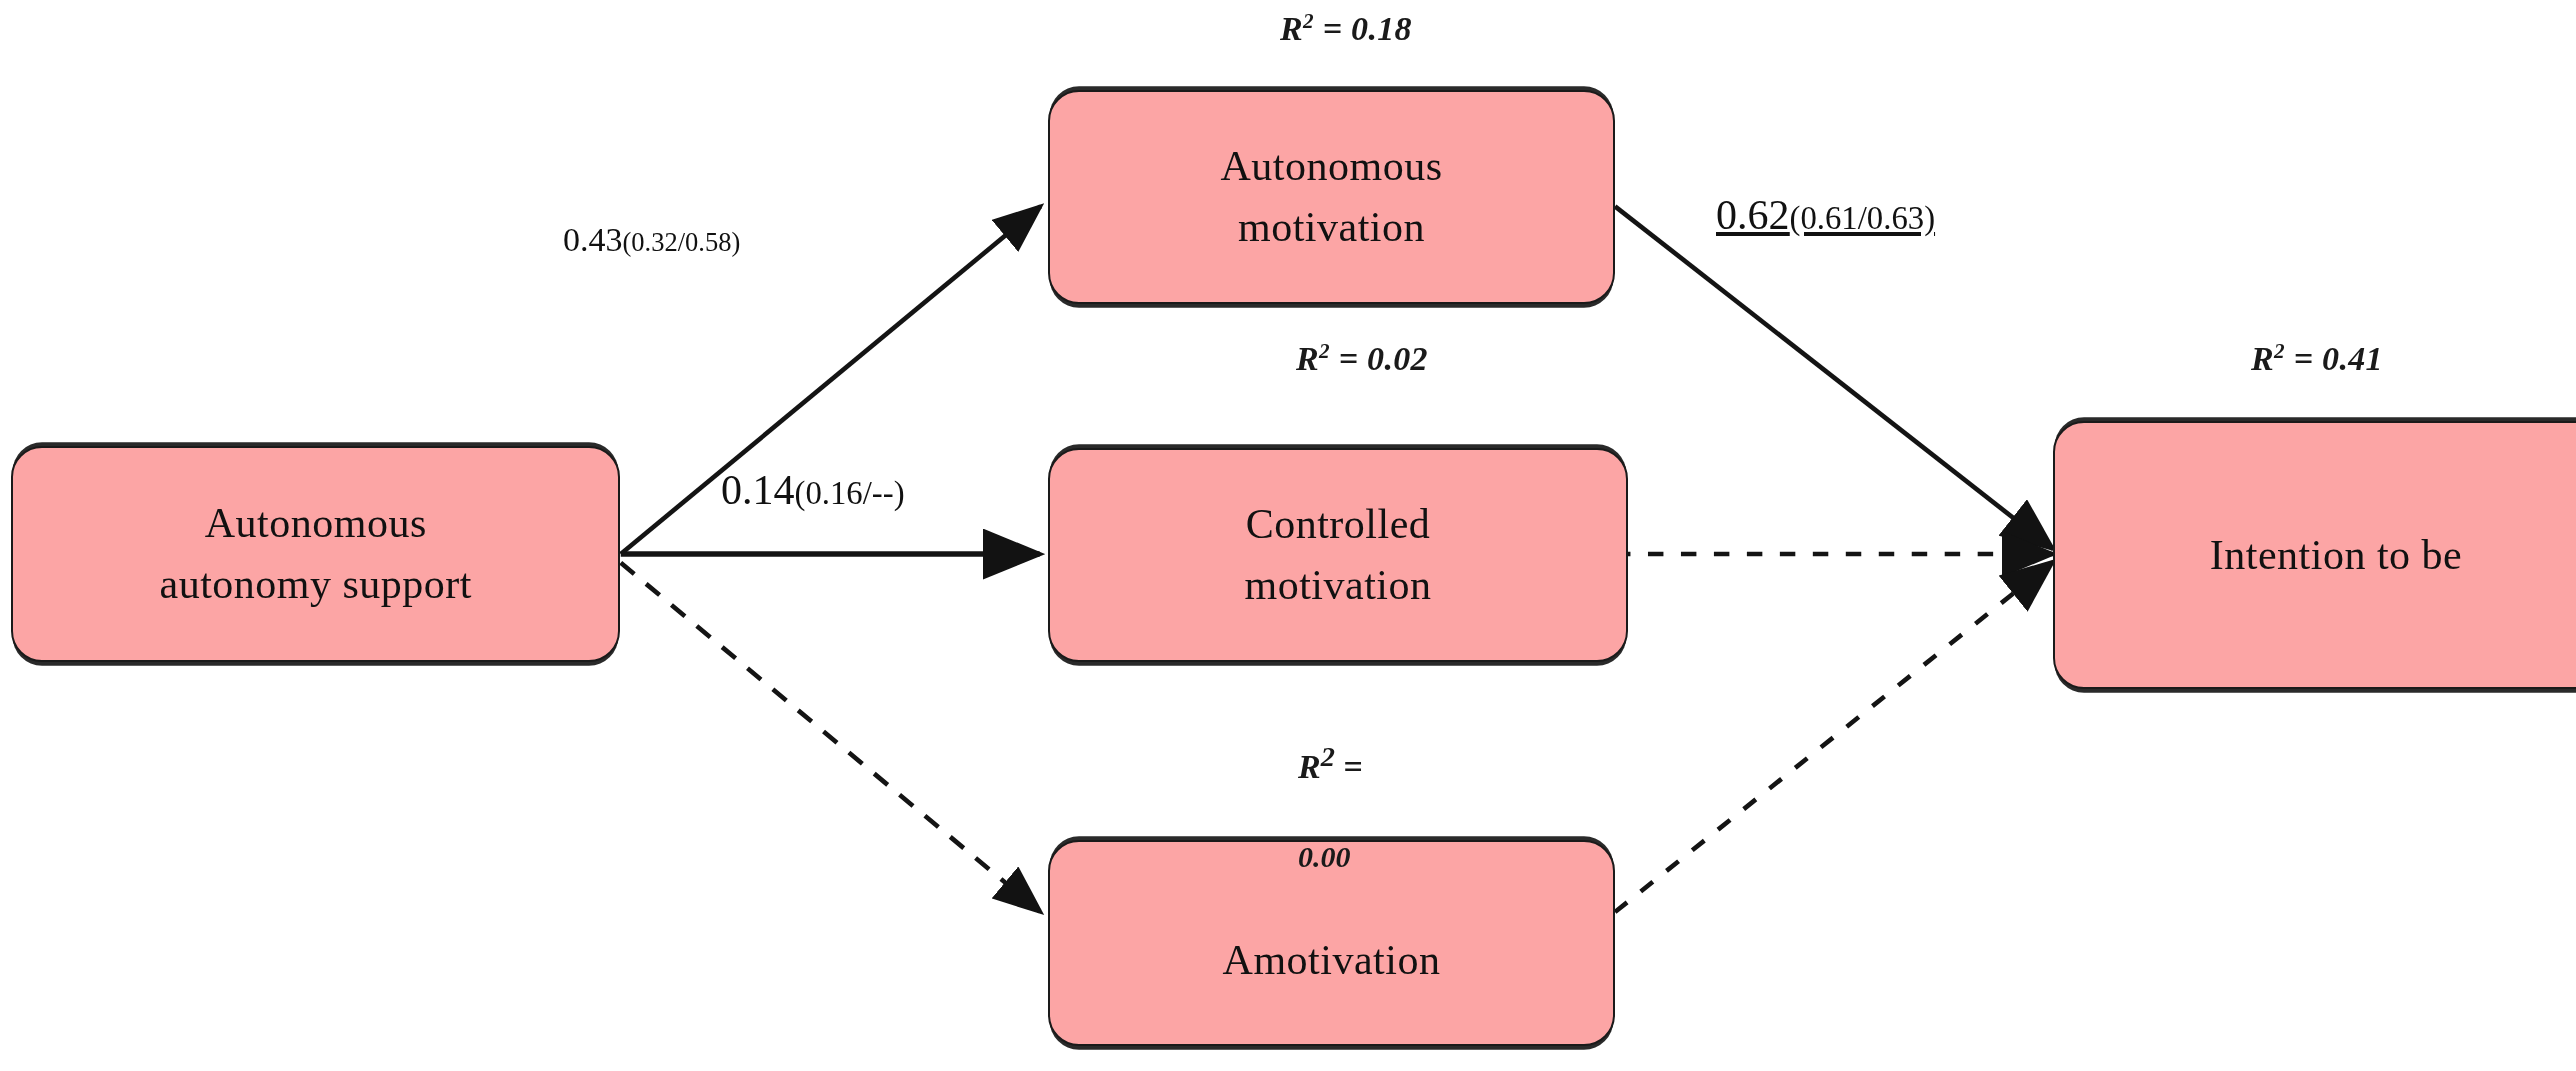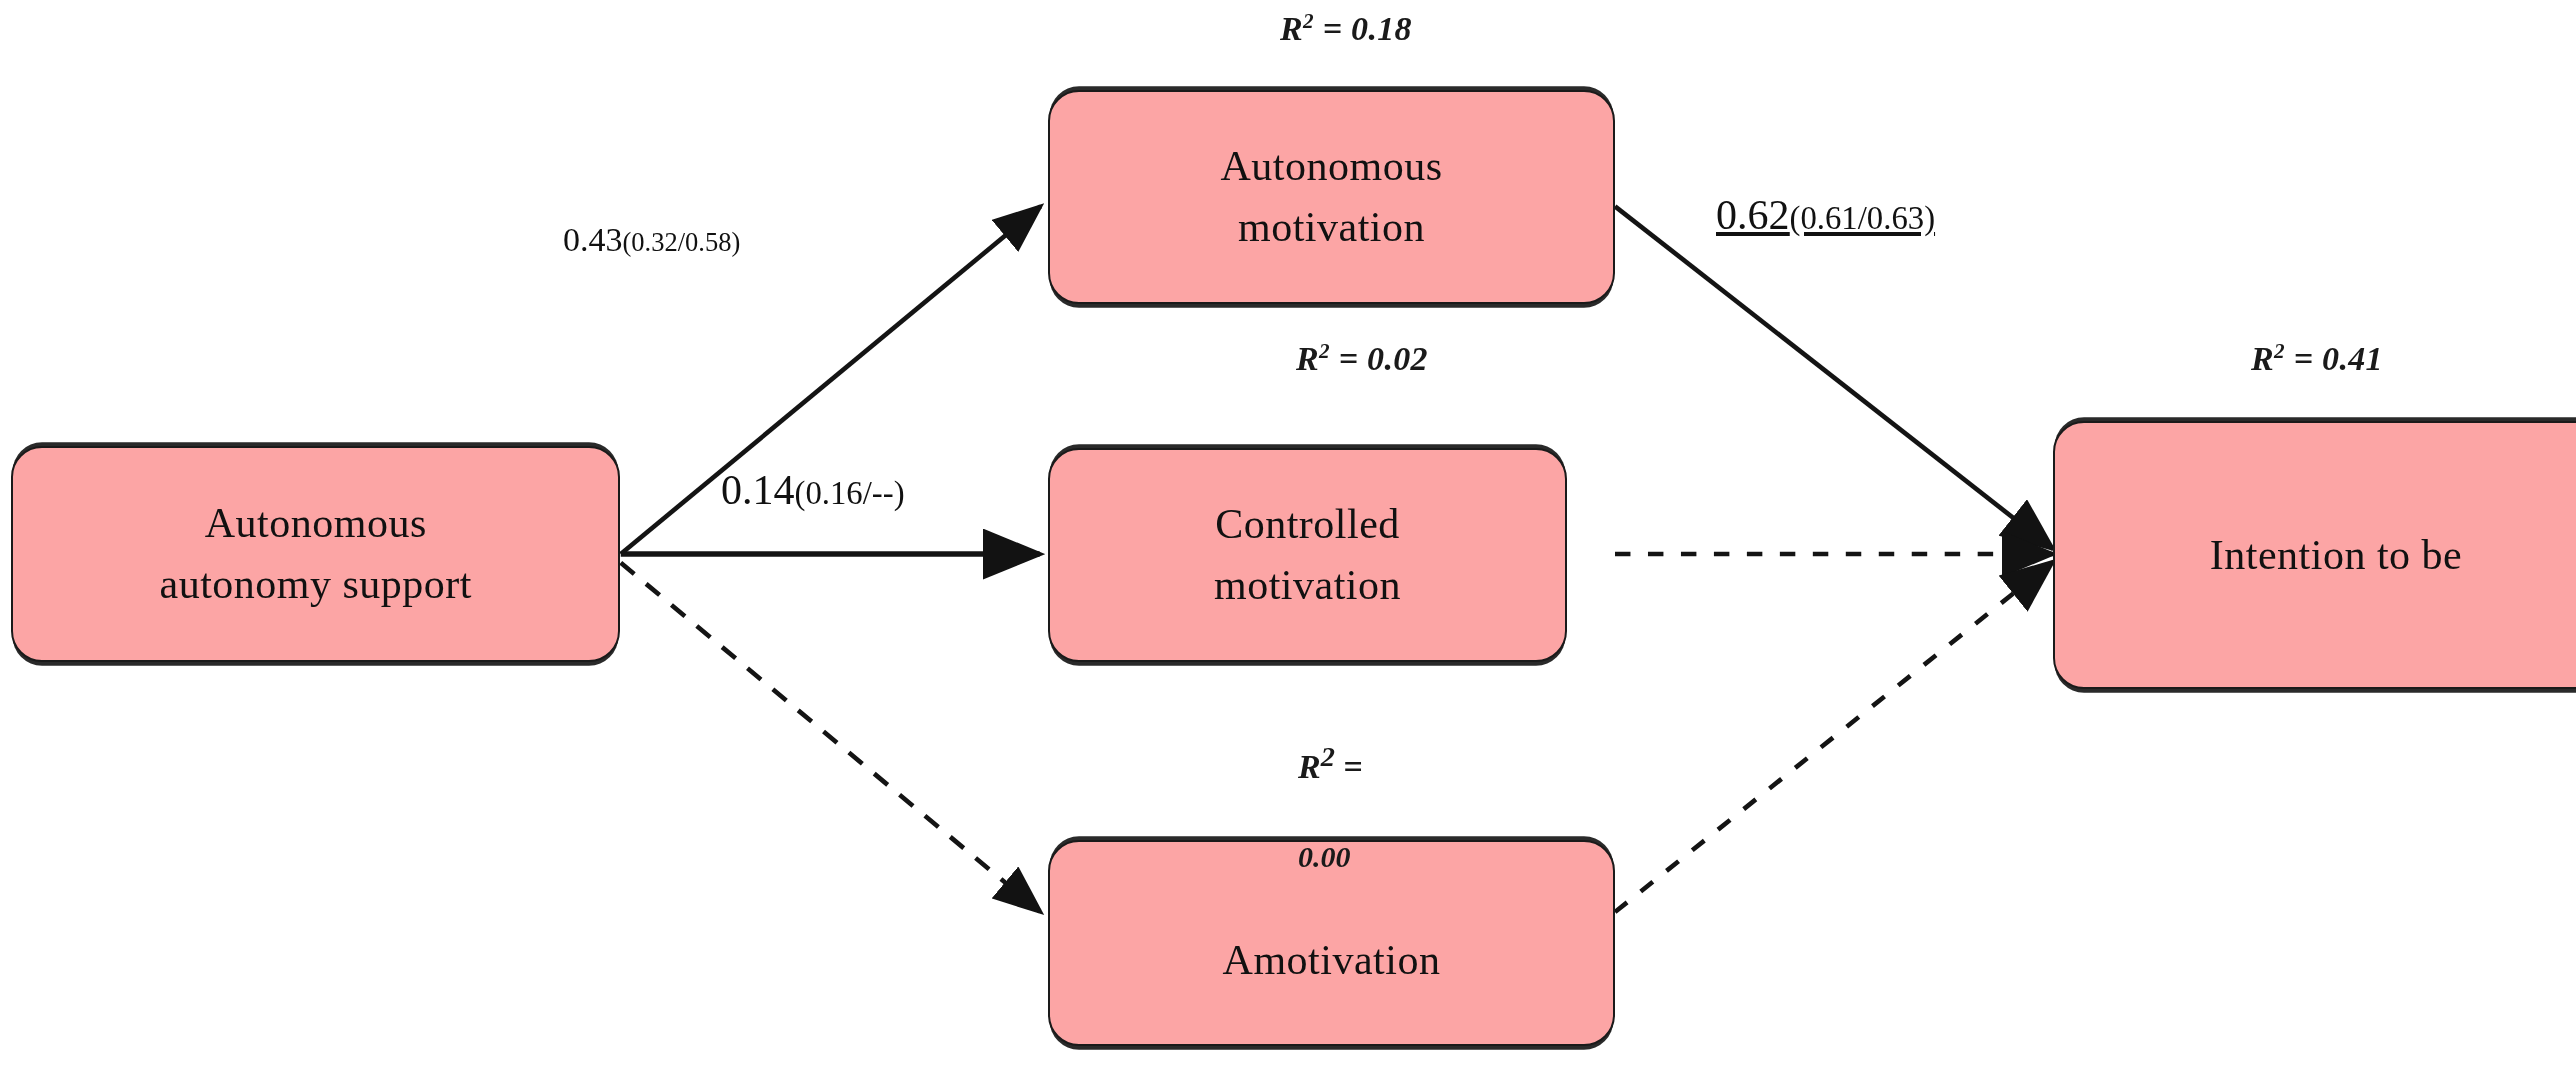--- a/index.html
+++ b/index.html
@@ -143,21 +143,21 @@
   <div class="node" style="left:11.3px; top:446px; width:609px; height:216px; font-size:42px;">
     <span class="node-line">Autonomous</span>
     <span class="node-line">autonomy  support</span>
   </div>
 
   <div class="node" style="left:1048px; top:90px; width:567px; height:214px; font-size:42px;">
     <span class="node-line">Autonomous</span>
     <span class="node-line">motivation</span>
   </div>
 
-  <div class="node" style="left:1048px; top:448px; width:519px; height:214px; font-size:42px;">
+  <div class="node" style="left:1048px; top:448px; width:580px; height:214px; font-size:42px;">
     <span class="node-line">Controlled</span>
     <span class="node-line">motivation</span>
   </div>
 
   <div class="node" style="left:1048px; top:840px; width:567px; height:206px; font-size:42px; justify-content:flex-start; padding-top:88px;">
     <span class="node-line">Amotivation</span>
   </div>
 
   <div class="node" style="left:2053px; top:421px; width:566px; height:268px; font-size:42px;">
     <span class="node-line">Intention  to be</span>

